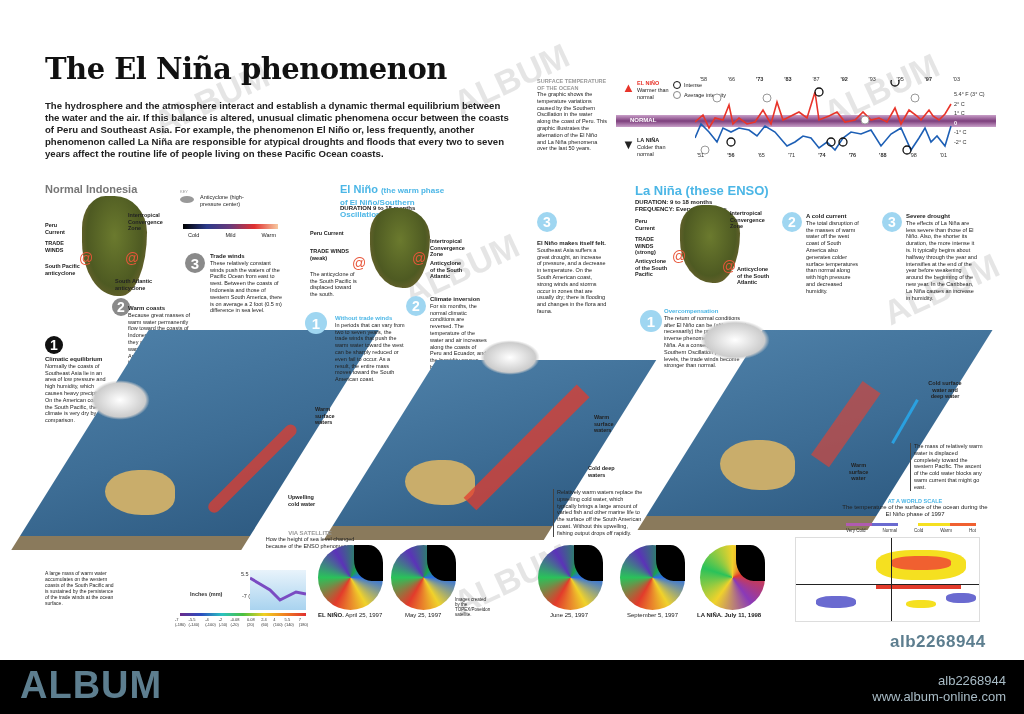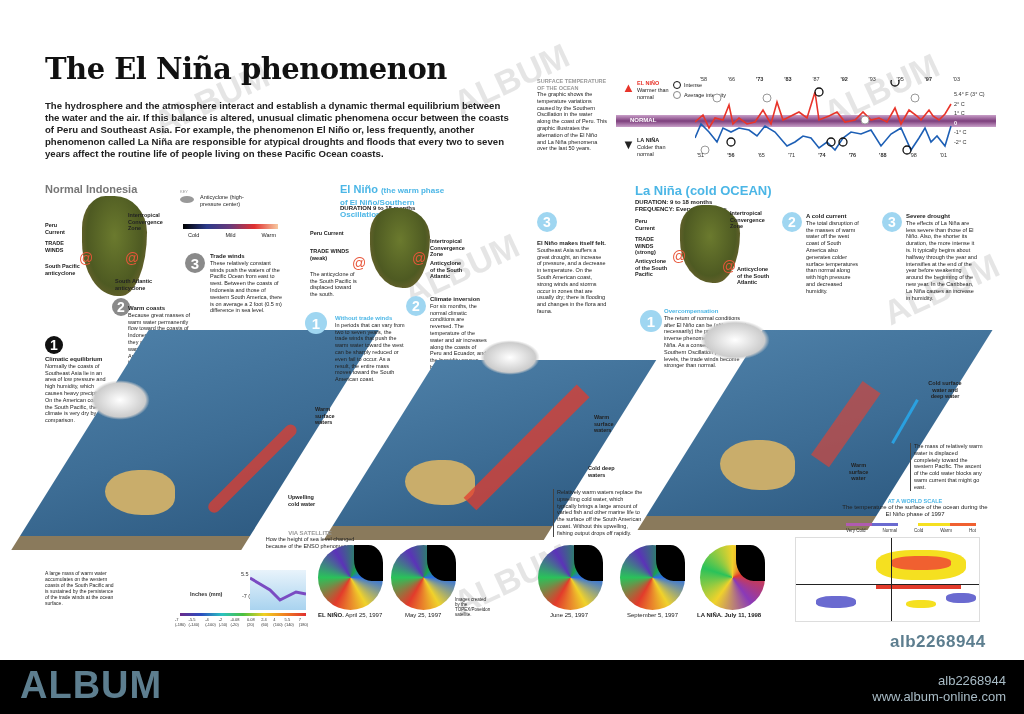--- a/index.html
+++ b/index.html
@@ -184,21 +184,21 @@
 </div>
 
 <div class="abs block" style="left:380px;top:360px;width:220px;height:180px"></div>
 <div class="abs land" style="left:405px;top:460px;width:70px;height:45px"></div>
 <div class="abs" style="left:480px;top:340px;width:60px;height:35px;border-radius:50%;background:radial-gradient(#fff,#ccc 60%,transparent 70%)"></div>
 <div class="red-stream" style="left:470px;top:495px;width:160px;height:18px;transform:rotate(-45deg)"></div>
 <div class="abs lbl" style="left:594px;top:414px;width:30px">Warm surface waters</div>
 <div class="abs lbl" style="left:588px;top:465px;width:30px">Cold deep waters</div>
 <div class="abs txt" style="left:553px;top:489px;width:90px;border-left:1px solid #444;padding-left:3px">Relatively warm waters replace the upwelling cold water, which typically brings a large amount of varied fish and other marine life to the surface off the South American coast. Without this upwelling, fishing output drops off rapidly.</div>
 
-<div class="abs h-nina">La Niña (cold OCEAN)</div>
+<div class="abs h-nina">La Niña (these ENSO)</div>
 <div class="abs sub" style="left:635px;top:199px">DURATION: 9 to 18 months</div>
 <div class="abs sub" style="left:635px;top:206px">FREQUENCY: Every 2 to 7 years</div>
 <div class="abs sa" style="left:680px;top:205px;width:60px;height:78px"></div>
 <div class="abs lbl" style="left:635px;top:218px;width:25px">Peru Current</div>
 <div class="abs lbl" style="left:635px;top:236px;width:25px">TRADE WINDS (strong)</div>
 <div class="abs lbl" style="left:635px;top:258px;width:35px">Anticyclone of the South Pacific</div>
 <div class="abs lbl" style="left:730px;top:210px;width:35px">Intertropical Convergence Zone</div>
 <div class="abs lbl" style="left:737px;top:266px;width:35px">Anticyclone of the South Atlantic</div>
 <div class="abs" style="left:672px;top:248px;font-size:14px;color:#e8563a">@</div>
 <div class="abs" style="left:722px;top:258px;font-size:14px;color:#e8563a">@</div>

